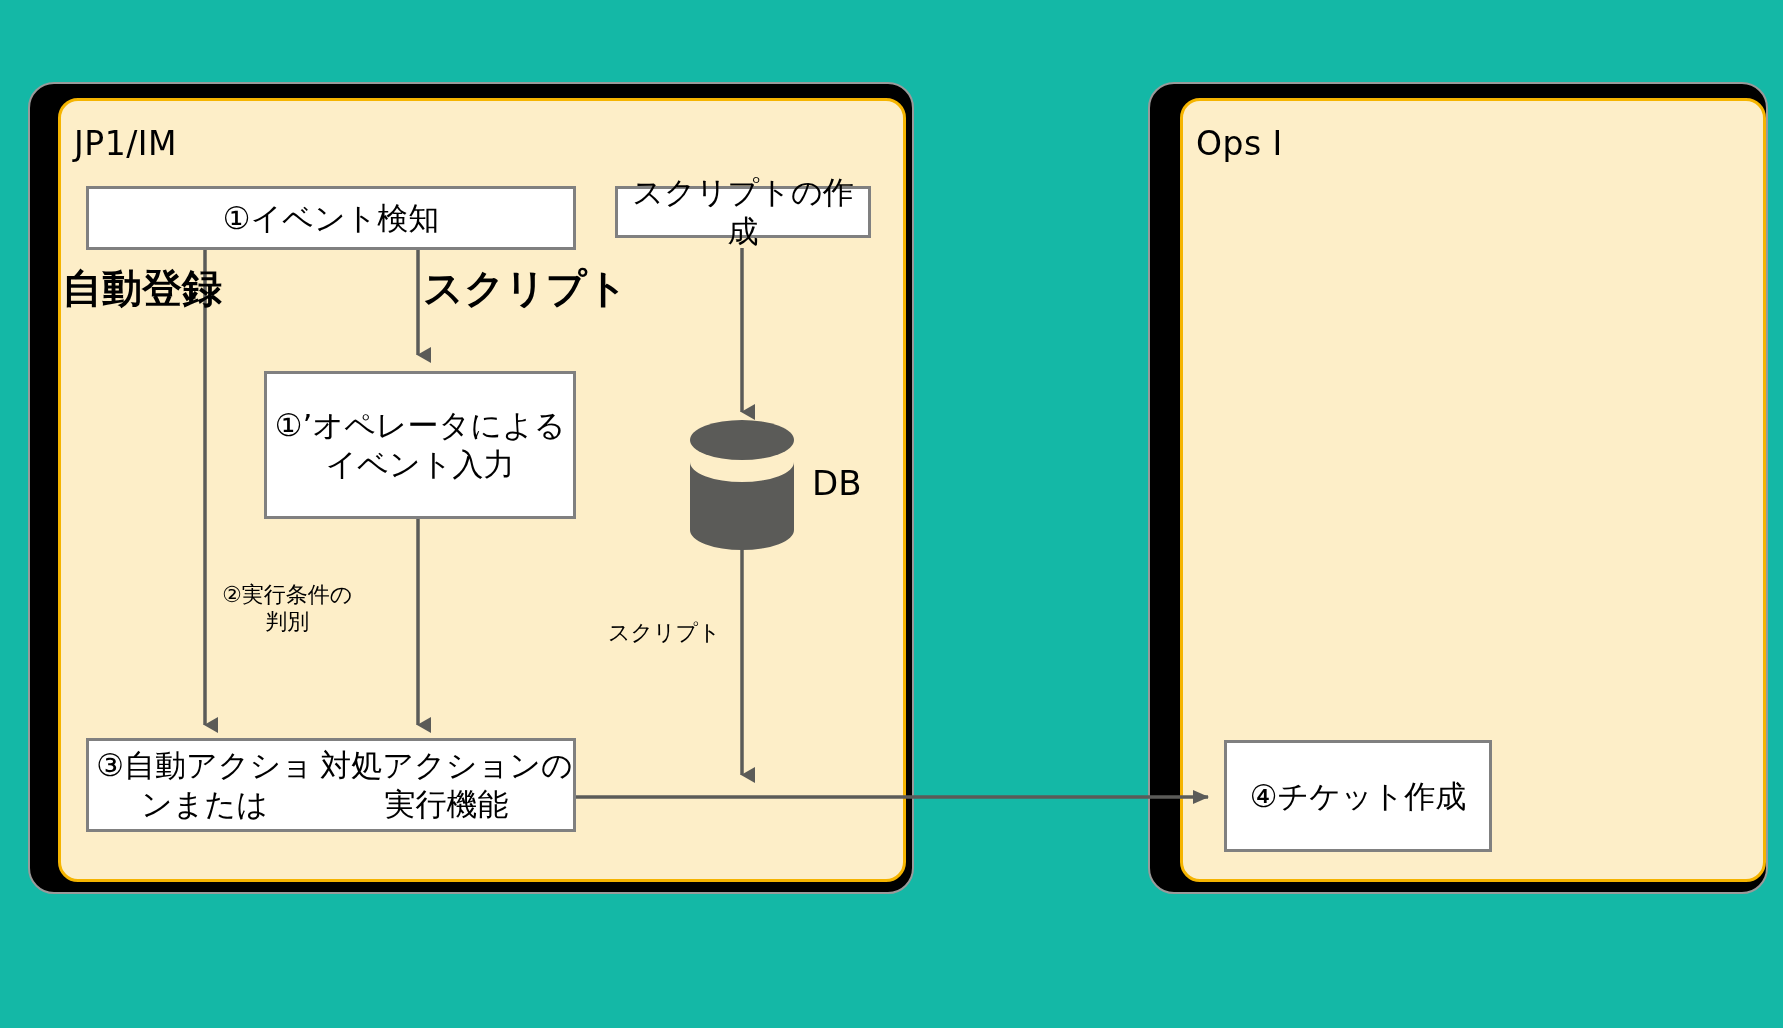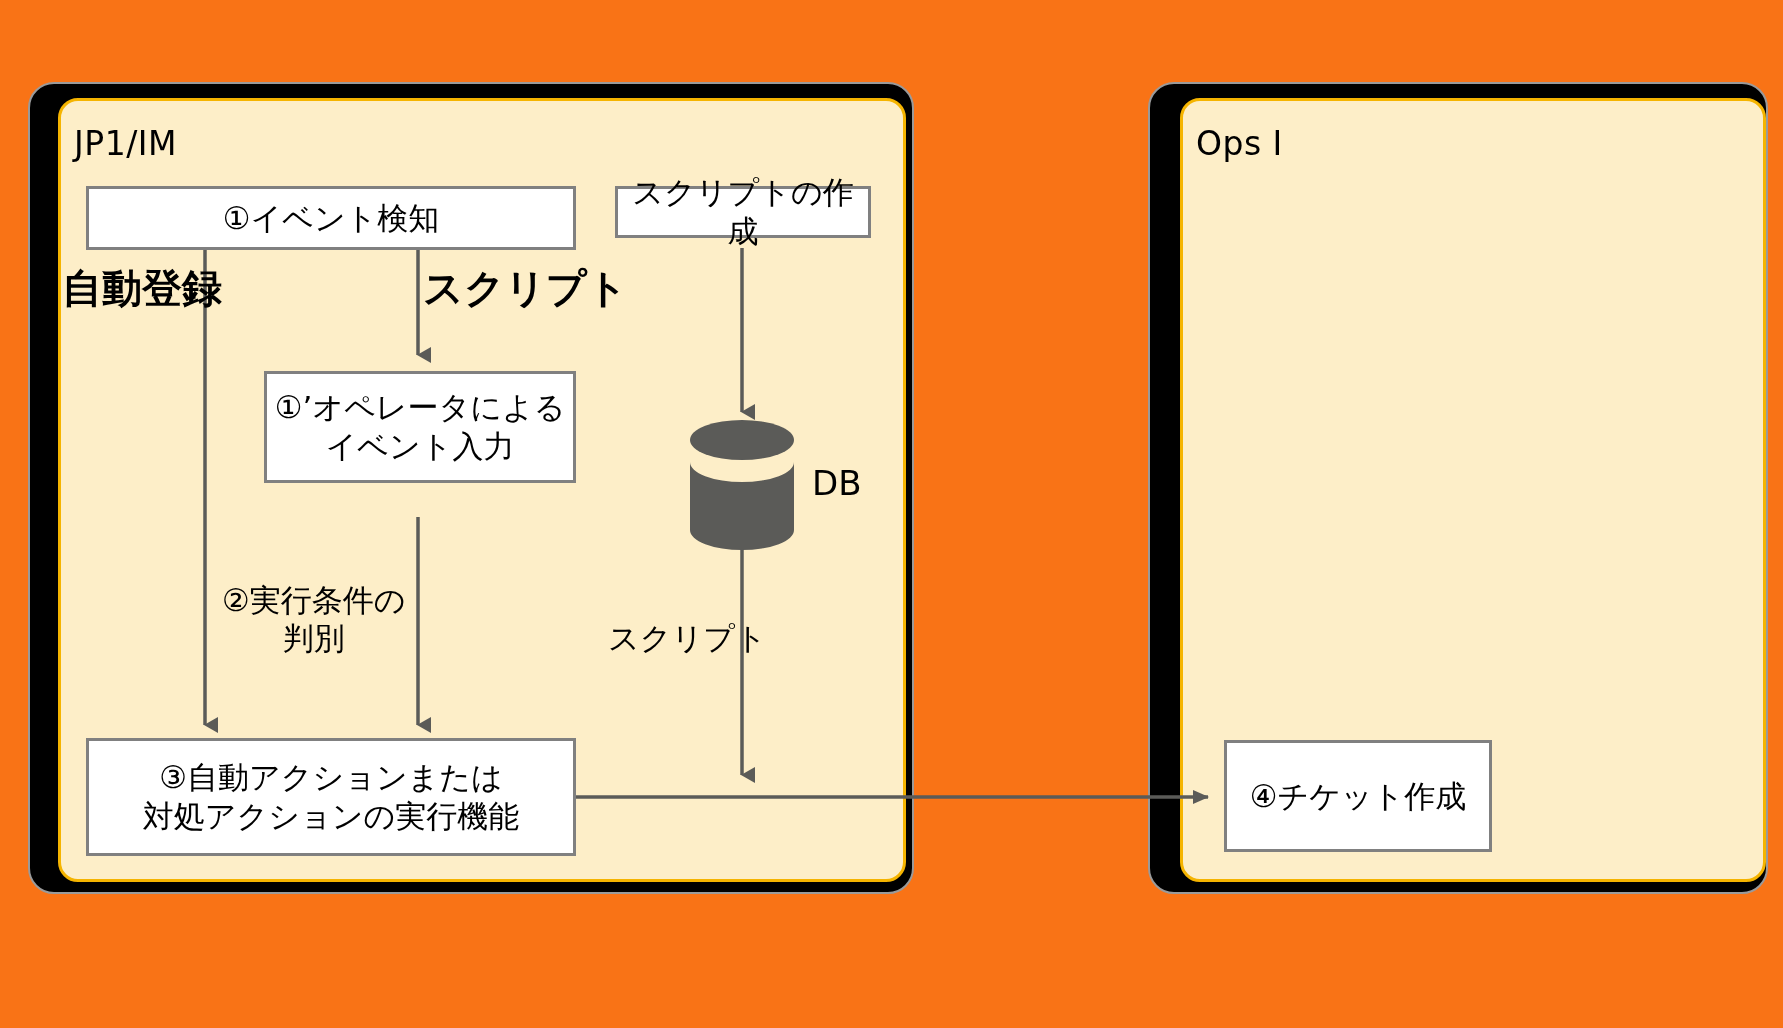--- a/index.html
+++ b/index.html
@@ -12,21 +12,21 @@
     height: 1028px;
     position: relative;
     font-family: "DejaVu Sans", "Liberation Sans", sans-serif;
     overflow: hidden;
   }
   #canvas {
     position: absolute;
     left: 0; top: 0;
     width: 1783px;
     height: 1028px;
-    background: #f97316;
+    background: #14b8a6;
   }
   .outer-panel {
     position: absolute;
     border: 2px solid #9a9a9a;
     border-radius: 26px;
     background: #000000;
     box-sizing: border-box;
   }
   .inner-panel {
     position: absolute;
@@ -51,21 +51,21 @@
     align-items: center;
     justify-content: center;
     text-align: center;
     font-size: 31px;
     color: #000000;
     line-height: 1.25;
   }
   .proc-box span { display: block; }
   .edge-label {
     position: absolute;
-    font-size: 31px;
+    font-size: 22px;
     color: #000000;
     text-align: center;
     line-height: 1.22;
     white-space: nowrap;
   }
   .edge-label.bold { font-weight: bold; font-size: 40px; }
   .db-label {
     position: absolute;
     font-size: 34px;
     color: #000000;
@@ -125,26 +125,26 @@
   </svg>
 
   <div class="proc-box" style="left:86px; top:186px; width:490px; height:64px;">
     <span>①イベント検知</span>
   </div>
 
   <div class="proc-box" style="left:615px; top:186px; width:256px; height:52px;text-align:center;">
     <span>スクリプトの作成</span>
   </div>
 
-  <div class="proc-box" style="left:264px; top:371px; width:312px; height:112px; flex-direction:column;text-align:right;">
+  <div class="proc-box" style="left:264px; top:371px; width:312px; height:148px; flex-direction:column;text-align:right;">
     <span>①’オペレータによる</span>
     <span>イベント入力</span>
   </div>
 
-  <div class="proc-box" style="left:86px; top:738px; width:490px; height:118px; flex-direction:column;">
+  <div class="proc-box" style="left:86px; top:738px; width:490px; height:94px; flex-direction:row;">
     <span>③自動アクションまたは</span>
     <span>対処アクションの実行機能</span>
   </div>
 
   <div class="proc-box" style="left:1224px; top:740px; width:268px; height:112px;">
     <span>④チケット作成</span>
   </div>
 
   <div class="edge-label bold" style="left:62px; top:264px;">自動登録</div>
 

